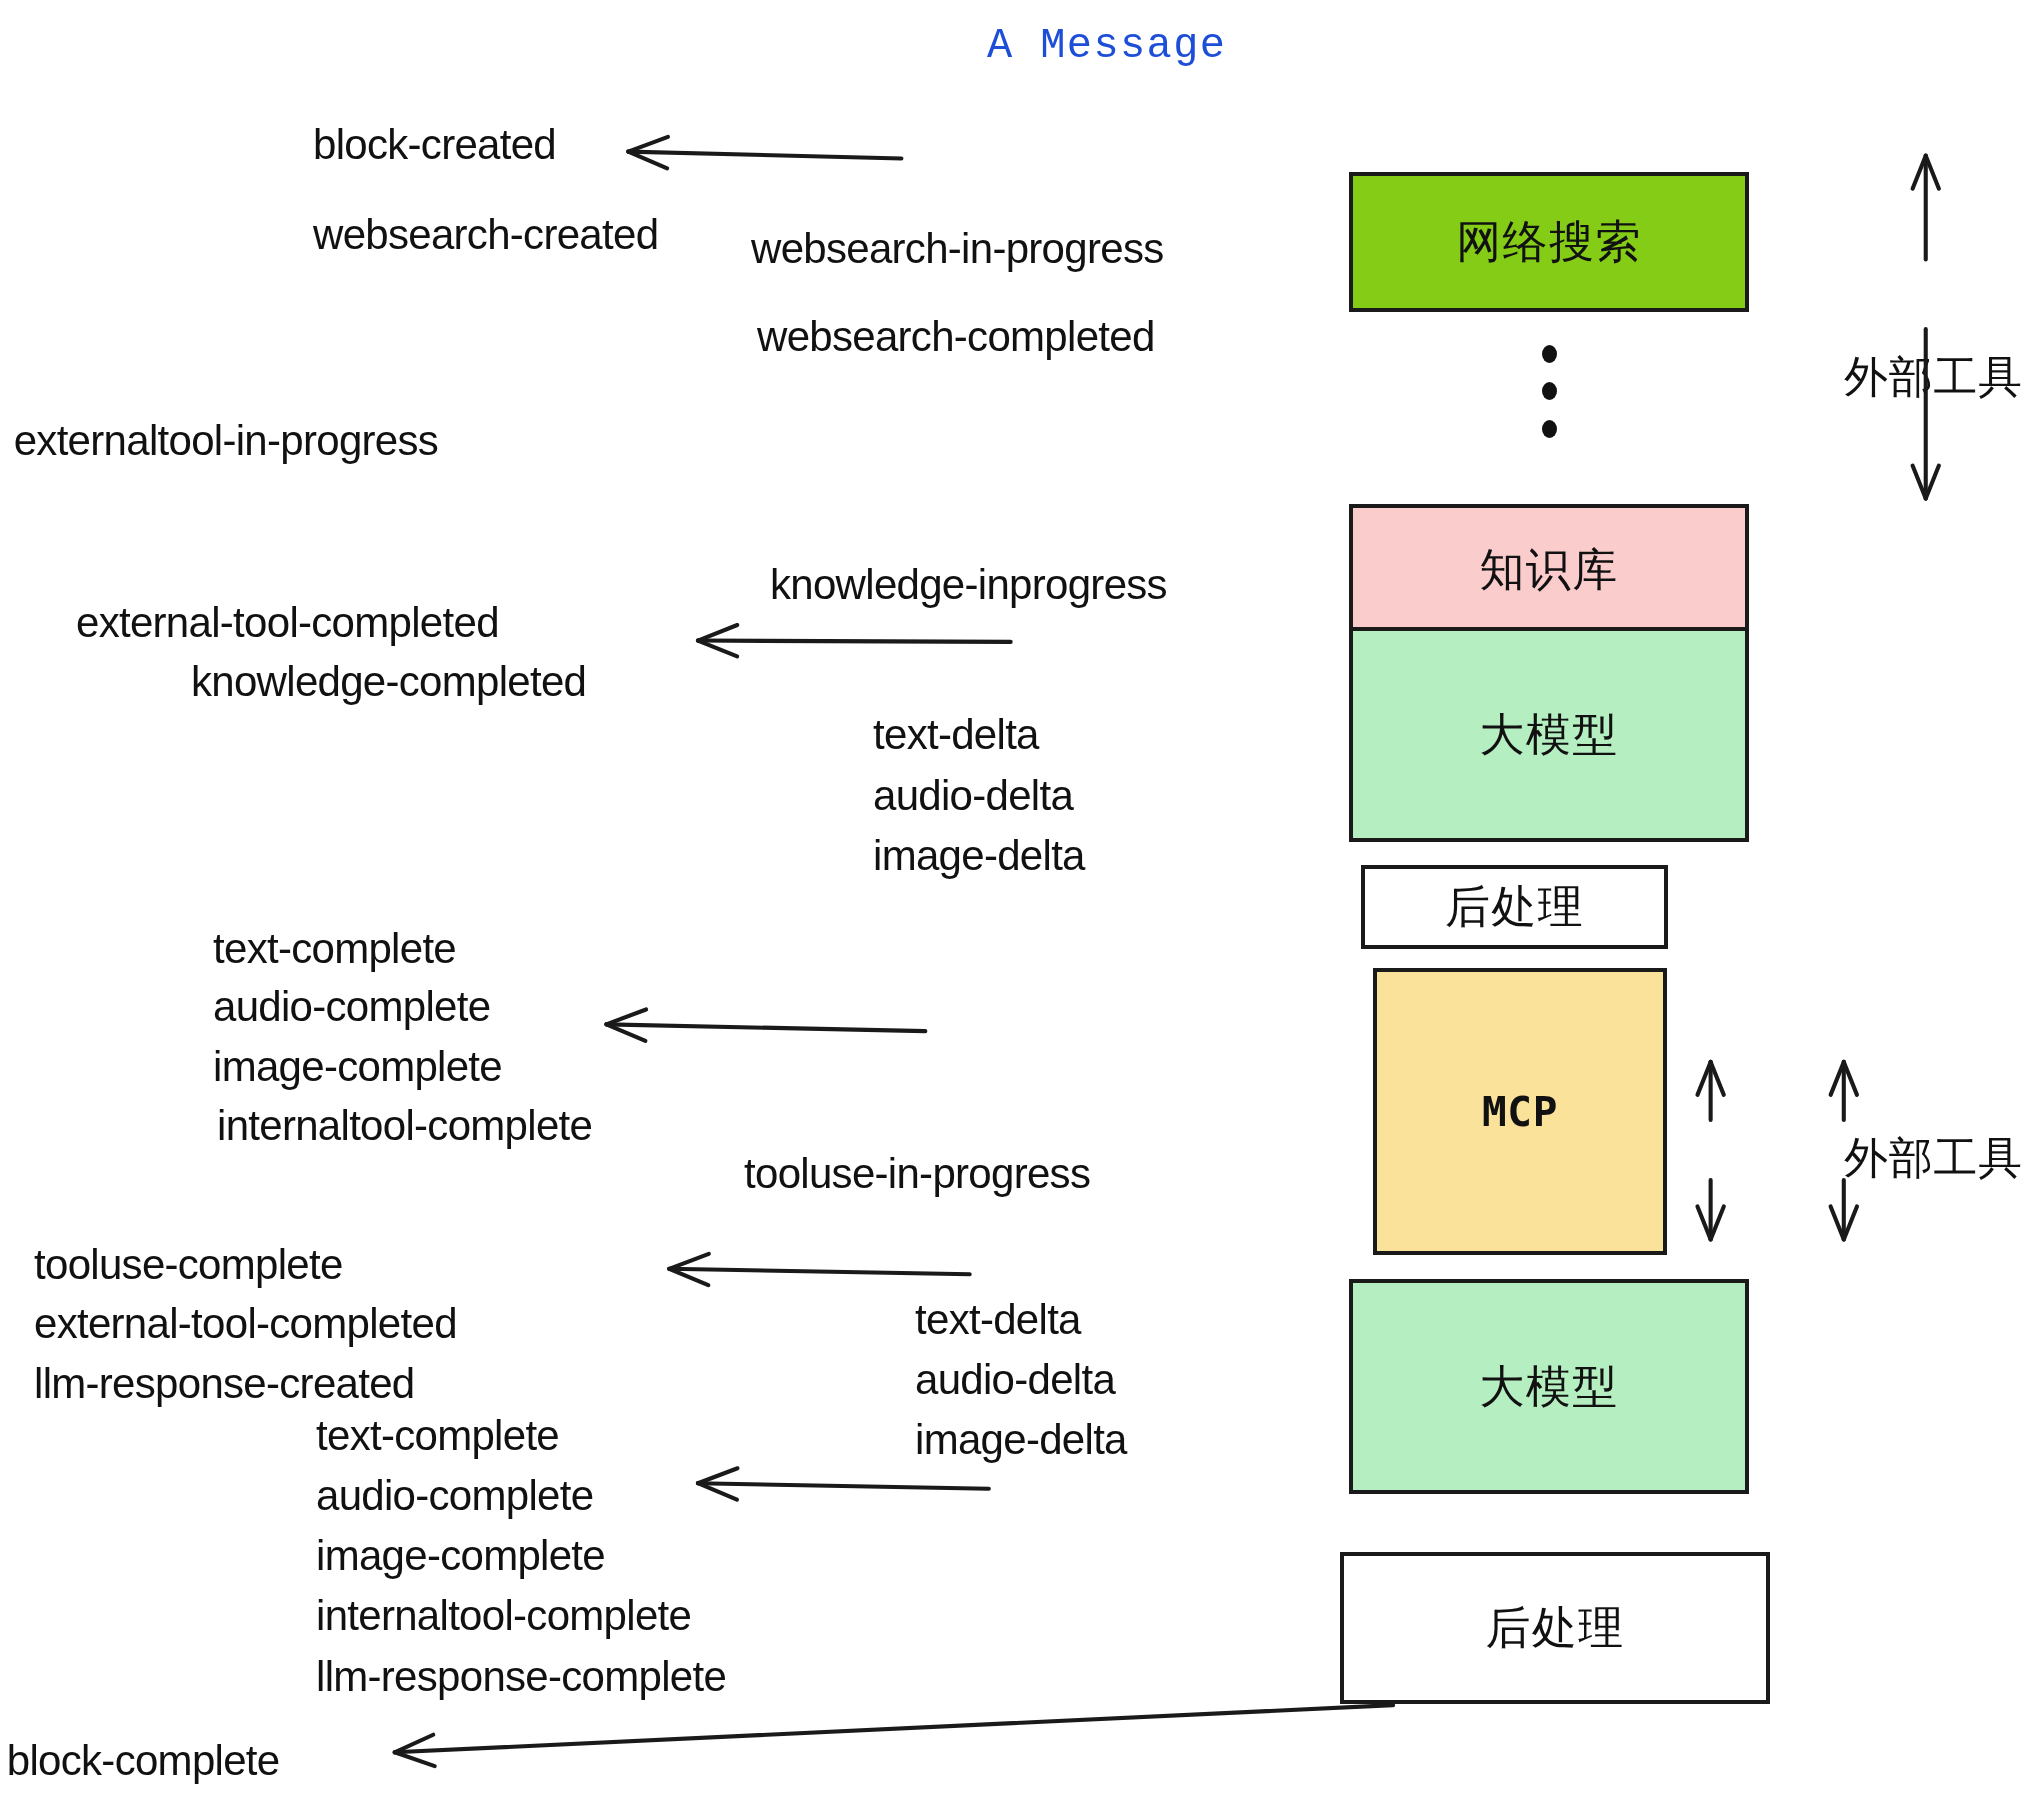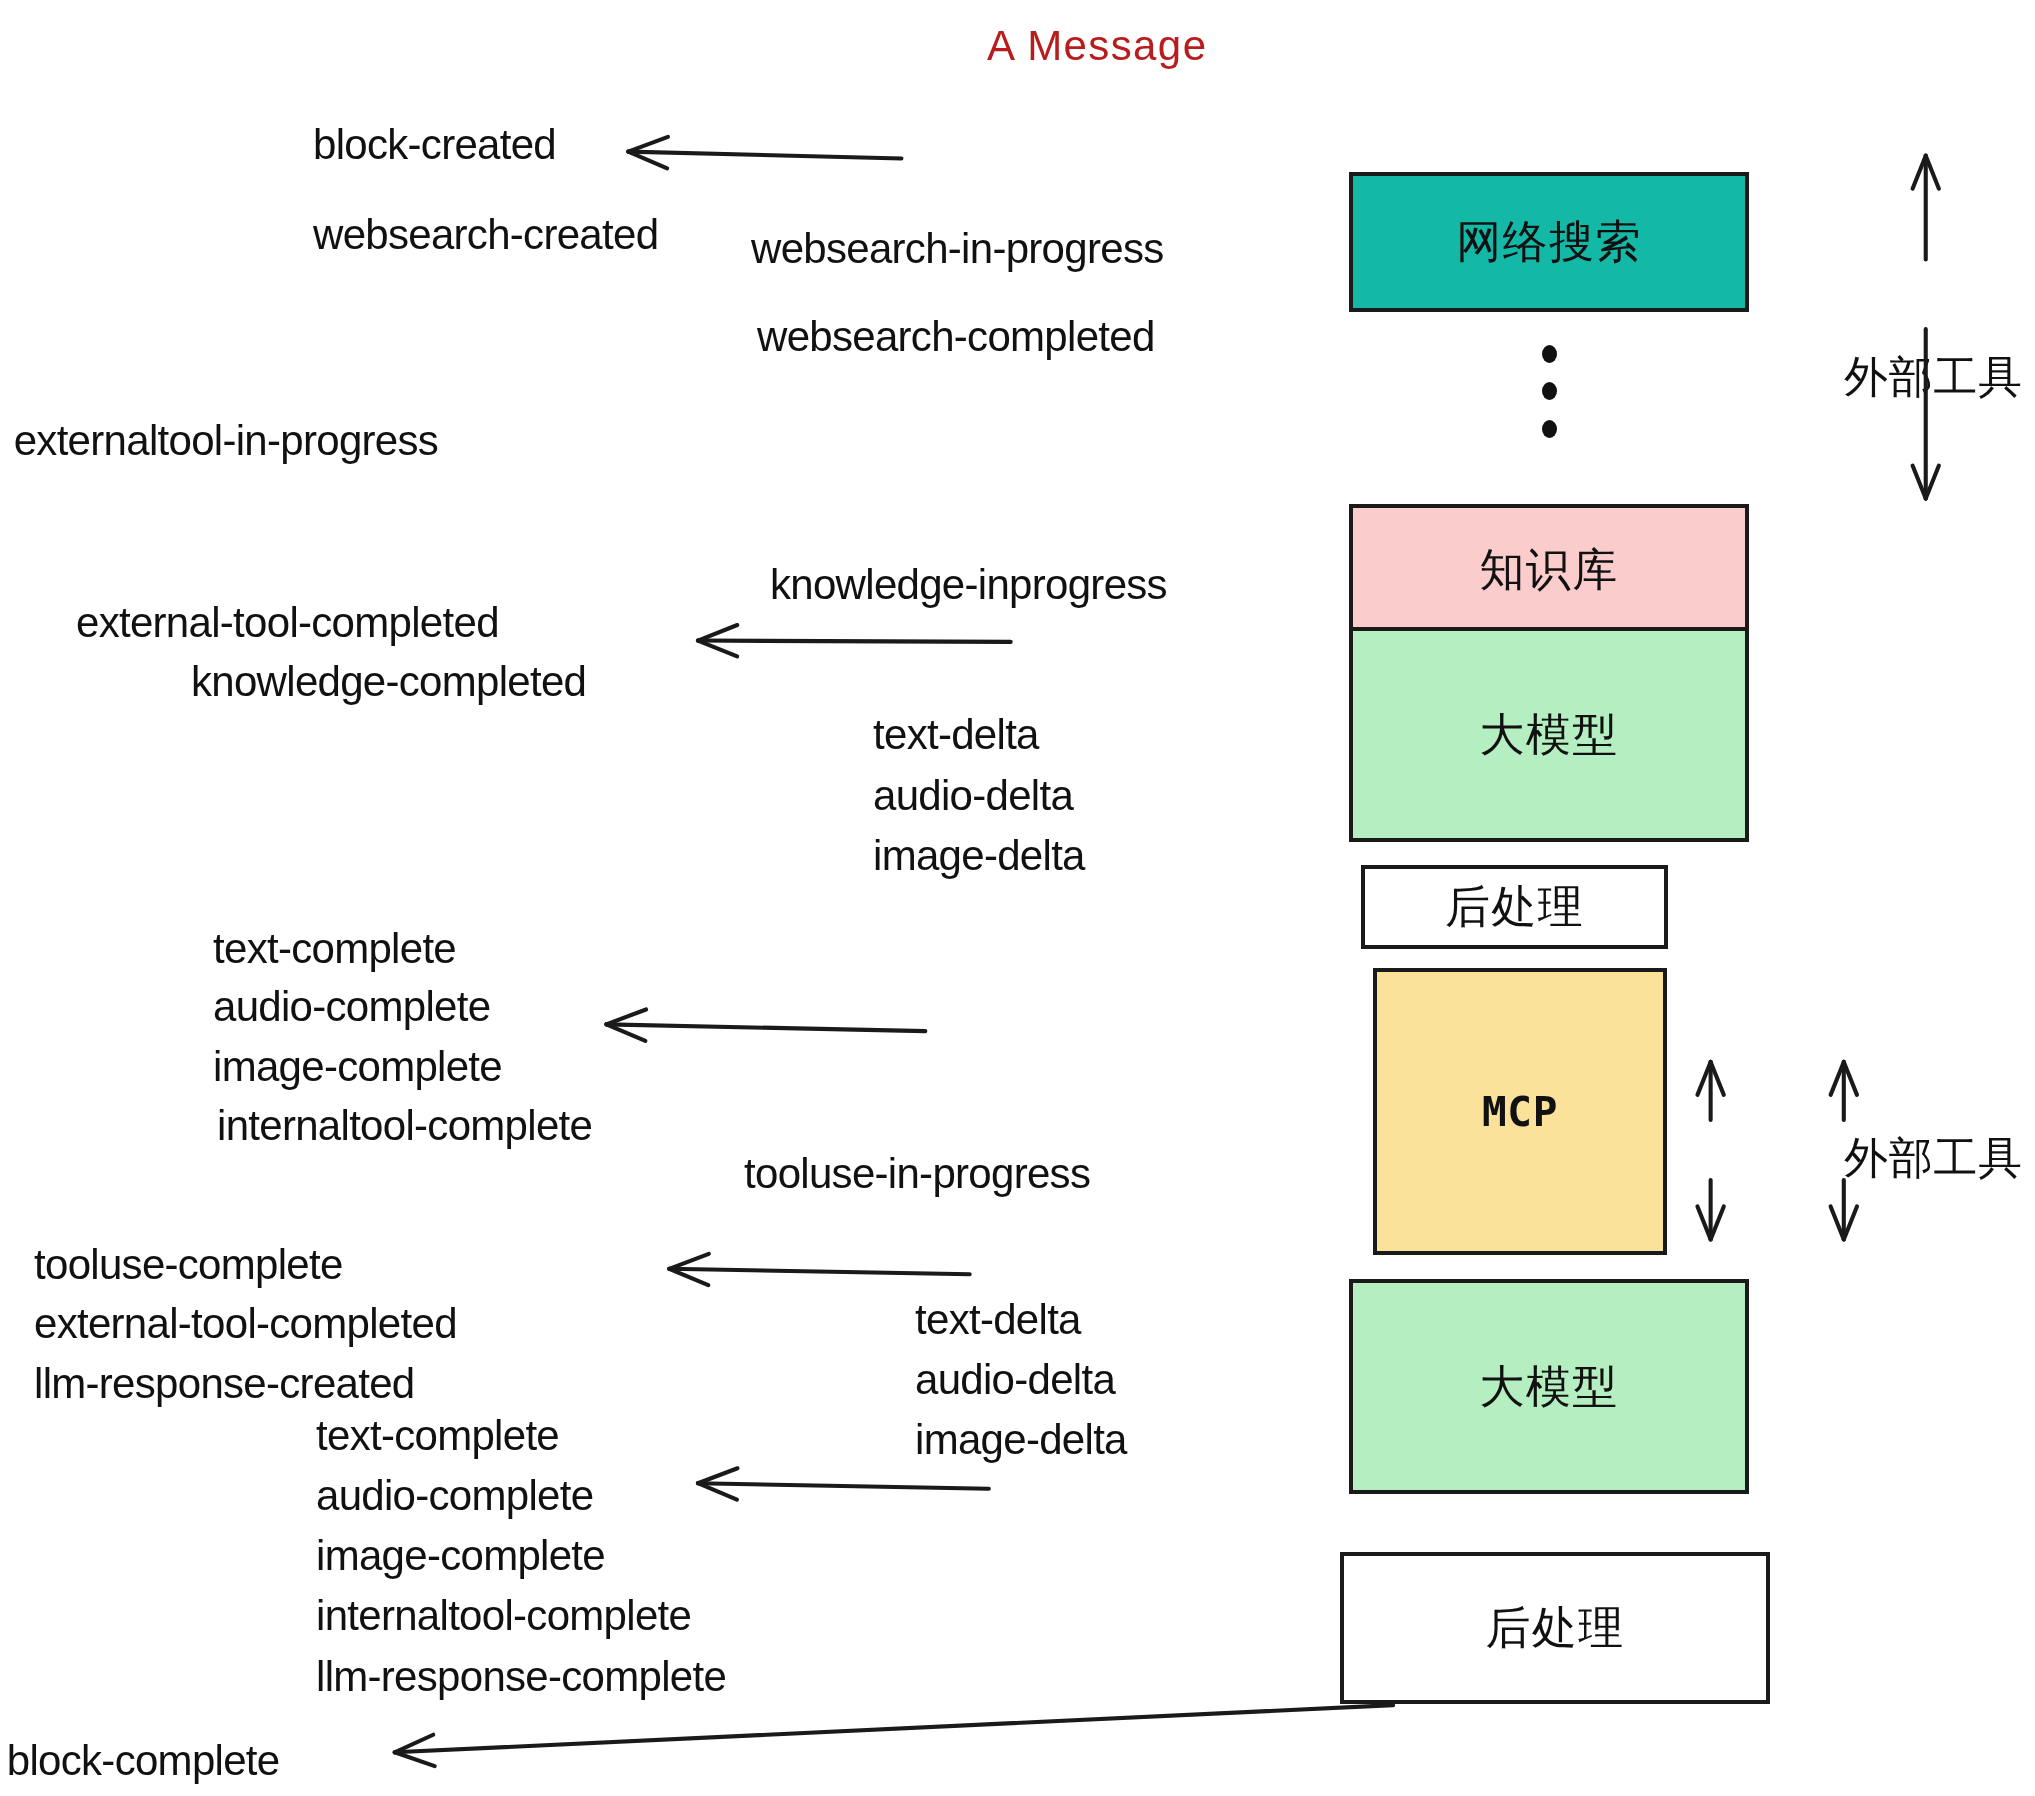--- a/index.html
+++ b/index.html
@@ -18,25 +18,25 @@
     position:absolute;
     white-space:pre;
     font-family:Liberation Sans, sans-serif;
     font-size:42px;
     line-height:1;
     letter-spacing:-0.7px;
     color:#111111;
   }
   .title{
     position:absolute;
-    font-family:Liberation Sans, sans-serif;
+    font-family:Liberation Mono, monospace;
     font-size:42px;
     letter-spacing:1.4px;
     white-space:pre;
-    color:#b91c1c;
+    color:#1d4ed8;
   }
   .box{
     position:absolute;
     box-sizing:border-box;
     border:4.8px solid #1a1a1a;
     display:flex;
     align-items:center;
     justify-content:center;
     font-family:"DejaVu Sans","Liberation Sans",sans-serif;
     font-size:45px;
@@ -72,21 +72,21 @@
   }
 </style>
 </head>
 <body>
 
 <div id="stage">
 
   <div class="title" id="title-el" style="left:987px; top:22px;">A Message</div>
 
   <div id="boxes-layer">
-      <div class="box" style="left: 1349px; top: 172px; width: 400px; height: 140px; background: #14b8a6; border-color: rgb(26, 26, 26);">网络搜索</div>
+      <div class="box" style="left: 1349px; top: 172px; width: 400px; height: 140px; background: #84cc16; border-color: rgb(26, 26, 26);">网络搜索</div>
       <div class="box" style="left: 1349px; top: 504px; width: 400px; height: 132px; background: rgb(250, 204, 204); border-color: rgb(26, 26, 26);">知识库</div>
       <div class="box" style="left: 1349px; top: 627px; width: 400px; height: 215px; background: rgb(181, 238, 192); border-color: rgb(26, 26, 26);">大模型</div>
       <div class="box" style="left: 1361px; top: 865px; width: 307px; height: 84px; background: rgb(255, 255, 255); border-color: rgb(26, 26, 26);">后处理</div>
       <div class="box mono" style="left: 1353px; top: 968px; width: 294px; height: 287px; background: rgb(250, 226, 155); border-color: rgb(26, 26, 26);">MCP</div>
       <div class="box" style="left: 1349px; top: 1279px; width: 400px; height: 215px; background: rgb(181, 238, 192); border-color: rgb(26, 26, 26);">大模型</div>
       <div class="box" style="left: 1340px; top: 1552px; width: 430px; height: 152px; background: rgb(255, 255, 255); border-color: rgb(26, 26, 26);">后处理</div>
     </div>
   <div id="dots-layer">
       <div class="dot" style="left: 1542px; top: 345px;"></div>
       <div class="dot" style="left: 1542px; top: 382px;"></div>

